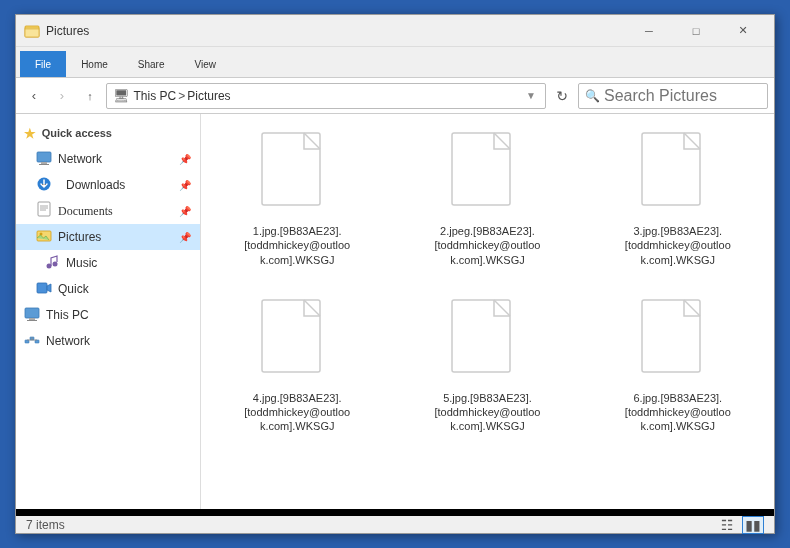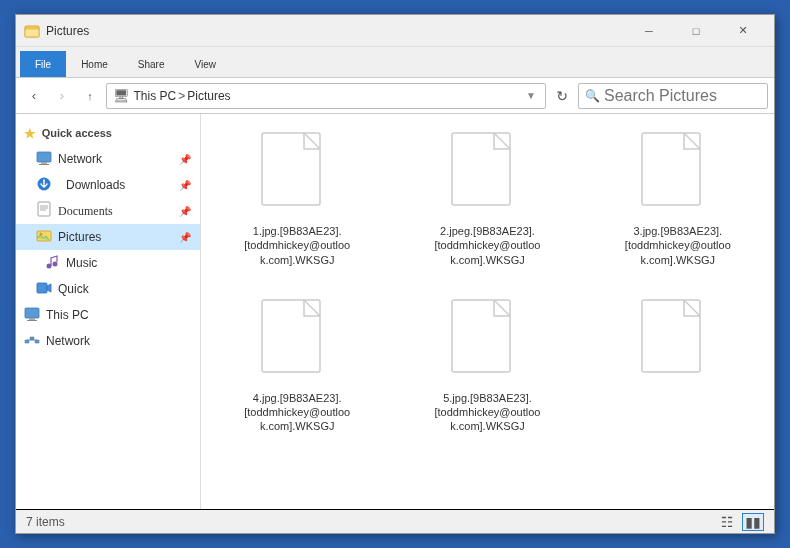--- a/index.html
+++ b/index.html
@@ -217,21 +217,21 @@
       color: #333;
       max-width: 110px;
       word-break: break-word;
       line-height: 1.3;
     }
 
     
     .status-bar {
       height: 24px;
       background: #f0f0f0;
-      border-top: 1px solid #000000;
+      border-top: 7px solid #000000;
       display: flex;
       align-items: center;
       padding: 0 10px;
       font-size: 12px;
       color: #555;
       flex-shrink: 0;
     }
     .status-right {
       margin-left: auto;
       display: flex; gap: 4px;
@@ -449,20 +449,21 @@
           <span class="file-name">5.jpg.[9B83AE23].[toddmhickey@outlook.com].WKSGJ</span>
         </div>
         <div class="file-item">
           <div class="file-icon">
             <svg viewBox="0 0 75 88" fill="none" xmlns="http://www.w3.org/2000/svg">
         <rect x="2" y="2" width="58" height="72" rx="2" fill="white" stroke="#ccc" stroke-width="1.5"></rect>
         <path d="M44 2 L44 18 L60 18" fill="none" stroke="#ccc" stroke-width="1.5"></path>
         <path d="M44 2 L60 18" fill="#eee" stroke="#ccc" stroke-width="1.5"></path>
       </svg>
           </div>
+          <span class="file-name">6.jpg.[9B83AE23].[toddmhickey@outlook.com].WKSGJ</span>
         </div>
       </div>
   </div>
 
   <div class="status-bar">
     <span>7 items</span>
     <div class="status-right">
       <button class="view-btn">☷</button>
       <button class="view-btn active">▮▮</button>
     </div>

